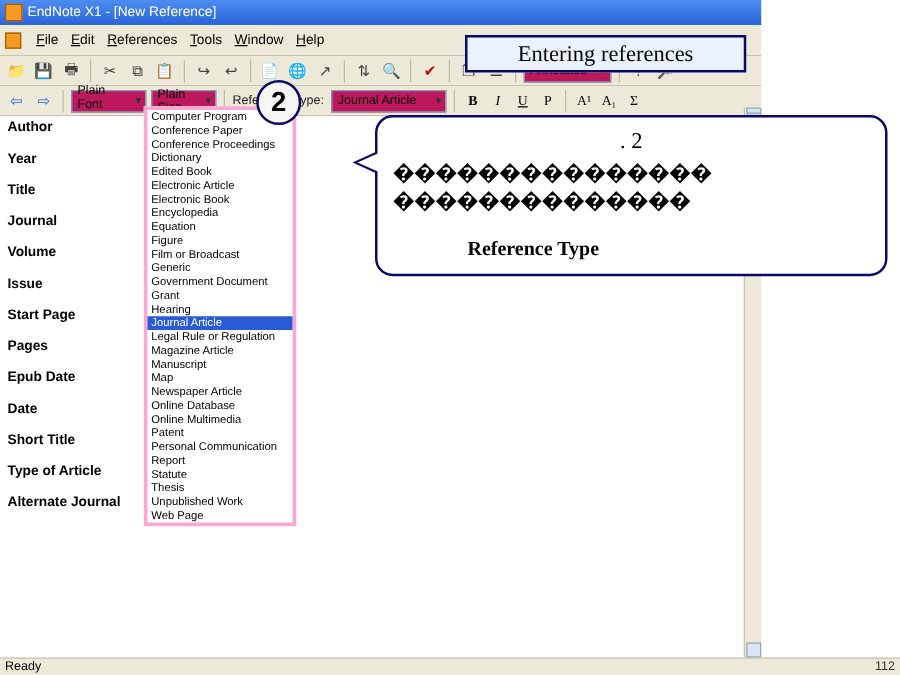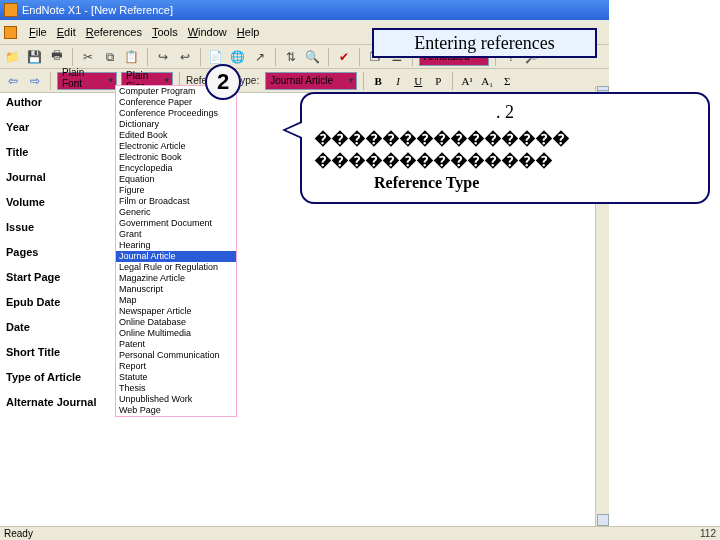--- a/index.html
+++ b/index.html
@@ -31,35 +31,35 @@
   .ital { font-style: italic; }
   .und { text-decoration: underline; }
   .rtlabel { font-size: 10px; color: #222; margin-right: 2px; }
 
   
   .workarea { position: relative; height: calc(540px - 20px - 18px - 24px - 24px - 14px); background: #fff; }
   .fields { position: absolute; left: 0; top: 0; width: 720px; }
   .fld { padding: 3px 6px 10px 6px; border-bottom: none; font-size: 11px; font-weight: bold; color: #000; }
 
   
-  .ddlist { position: absolute; left: 115px; top: -8px; width: 122px; background: #fff; border: 1px solid #f9a8d4; font-size: 9px; line-height: 11px; z-index: 5; }
+  .ddlist { position: absolute; left: 115px; top: -8px; width: 122px; background: #fff; border: 3px solid #f9a8d4; font-size: 9px; line-height: 11px; z-index: 5; }
   .ddlist .opt { padding: 0 3px; white-space: nowrap; overflow: hidden; }
   .ddlist .opt.sel { background: #2a5bd7; color: #fff; }
 
   
   .slidehdr { position: absolute; right: 12px; top: 0; width: 225px; height: 30px; background: #e9f2fe; border: 2px solid #0a0a66; display:flex; align-items:center; justify-content:center; font-family: "Times New Roman", serif; font-size: 18px; z-index: 30; margin-top: 28px; }
 
   
   .numcircle { position: absolute; left: 205px; top: 64px; width: 36px; height: 36px; border-radius: 50%; background: #f6f6f6; border: 2px solid #0a0a66; display:flex; align-items:center; justify-content:center; font-family: Arial, sans-serif; font-size: 22px; font-weight: bold; z-index: 25; }
 
   
   .bubble { position: absolute; left: 300px; top: 92px; width: 410px; background: #fff; border: 2px solid #0a0a66; border-radius: 14px; padding: 8px 12px 10px 12px; font-family: "Times New Roman", serif; z-index: 20; }
   .bubble .bnum { text-align: center; font-size: 18px; margin-bottom: 4px; }
   .bubble .bline { font-size: 18px; line-height: 22px; letter-spacing: -1px; white-space: nowrap; overflow: hidden; }
-  .bubble .reftxt { font-size: 16px; font-weight: bold; margin-top: 3px; margin-left: 60px; }
+  .bubble .reftxt { font-size: 16px; font-weight: bold; margin-top: 20px; margin-left: 60px; }
   .tail { position: absolute; left: 282px; top: 120px; width: 0; height: 0; border-top: 10px solid transparent; border-bottom: 10px solid transparent; border-right: 22px solid #0a0a66; z-index: 20; }
   .tailin { position: absolute; left: 286px; top: 122px; width: 0; height: 0; border-top: 8px solid transparent; border-bottom: 8px solid transparent; border-right: 18px solid #fff; z-index: 21; }
 
   
   .status { position: absolute; left: 0; bottom: 0; width: 720px; height: 14px; background: #ece9d8; border-top: 1px solid #c8c4b0; font-size: 10px; padding: 1px 4px; display:flex; justify-content:space-between; }
   .status .pg { color: #333; }
 
   
   .vscroll { position: absolute; right: 0; top: 86px; width: 14px; height: calc(540px - 86px - 14px); background: #ece9d8; border-left: 1px solid #c8c4b0; z-index:1;}
   .vscroll .thumb { position:absolute; left:1px; top:4px; width:12px; height:60px; background:#c9d6ee; border:1px solid #9aa; }
@@ -144,22 +144,22 @@
 </div>
 
 <div class="workarea">
   <div class="fields" id="fields">
         <div class="fld">Author</div>
         <div class="fld">Year</div>
         <div class="fld">Title</div>
         <div class="fld">Journal</div>
         <div class="fld">Volume</div>
         <div class="fld">Issue</div>
+        <div class="fld">Start Page</div>
         <div class="fld">Pages</div>
-        <div class="fld">Start Page</div>
         <div class="fld">Epub Date</div>
         <div class="fld">Date</div>
         <div class="fld">Short Title</div>
         <div class="fld">Type of Article</div>
         <div class="fld">Alternate Journal</div>
       </div>
 
   <div class="ddlist" id="ddlist">
         <div class="opt">Computer Program</div>
         <div class="opt">Conference Paper</div>

